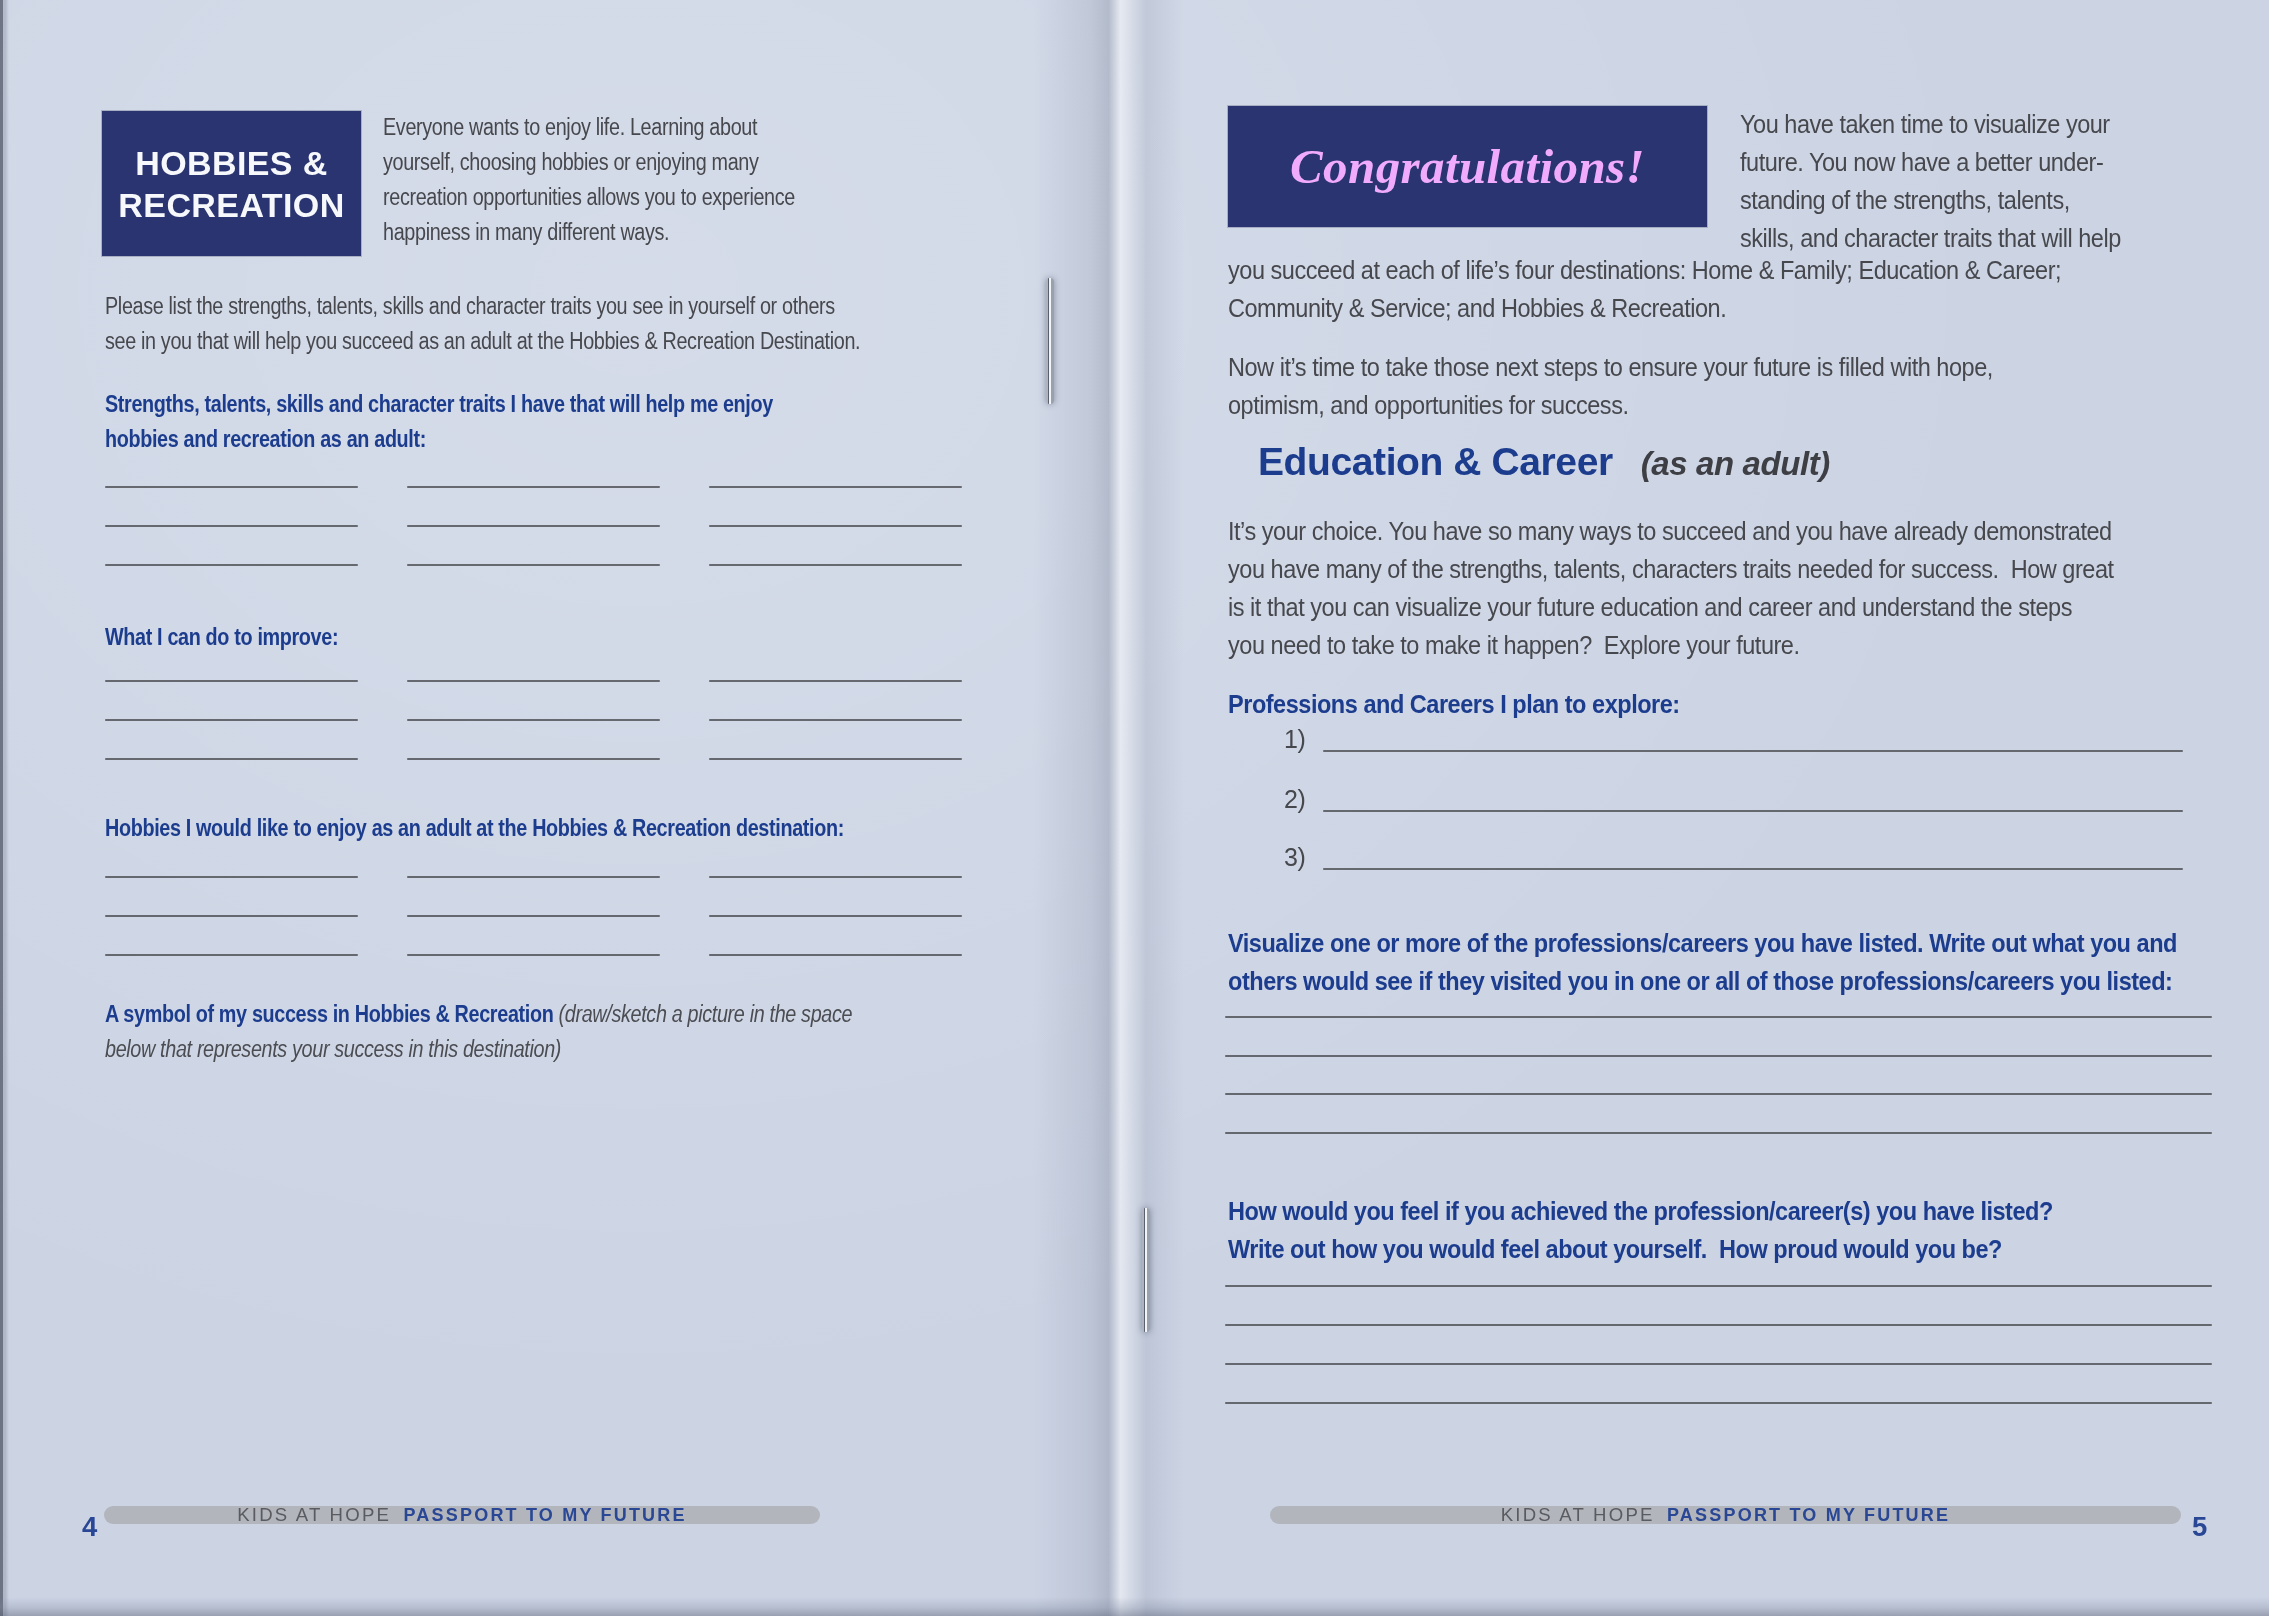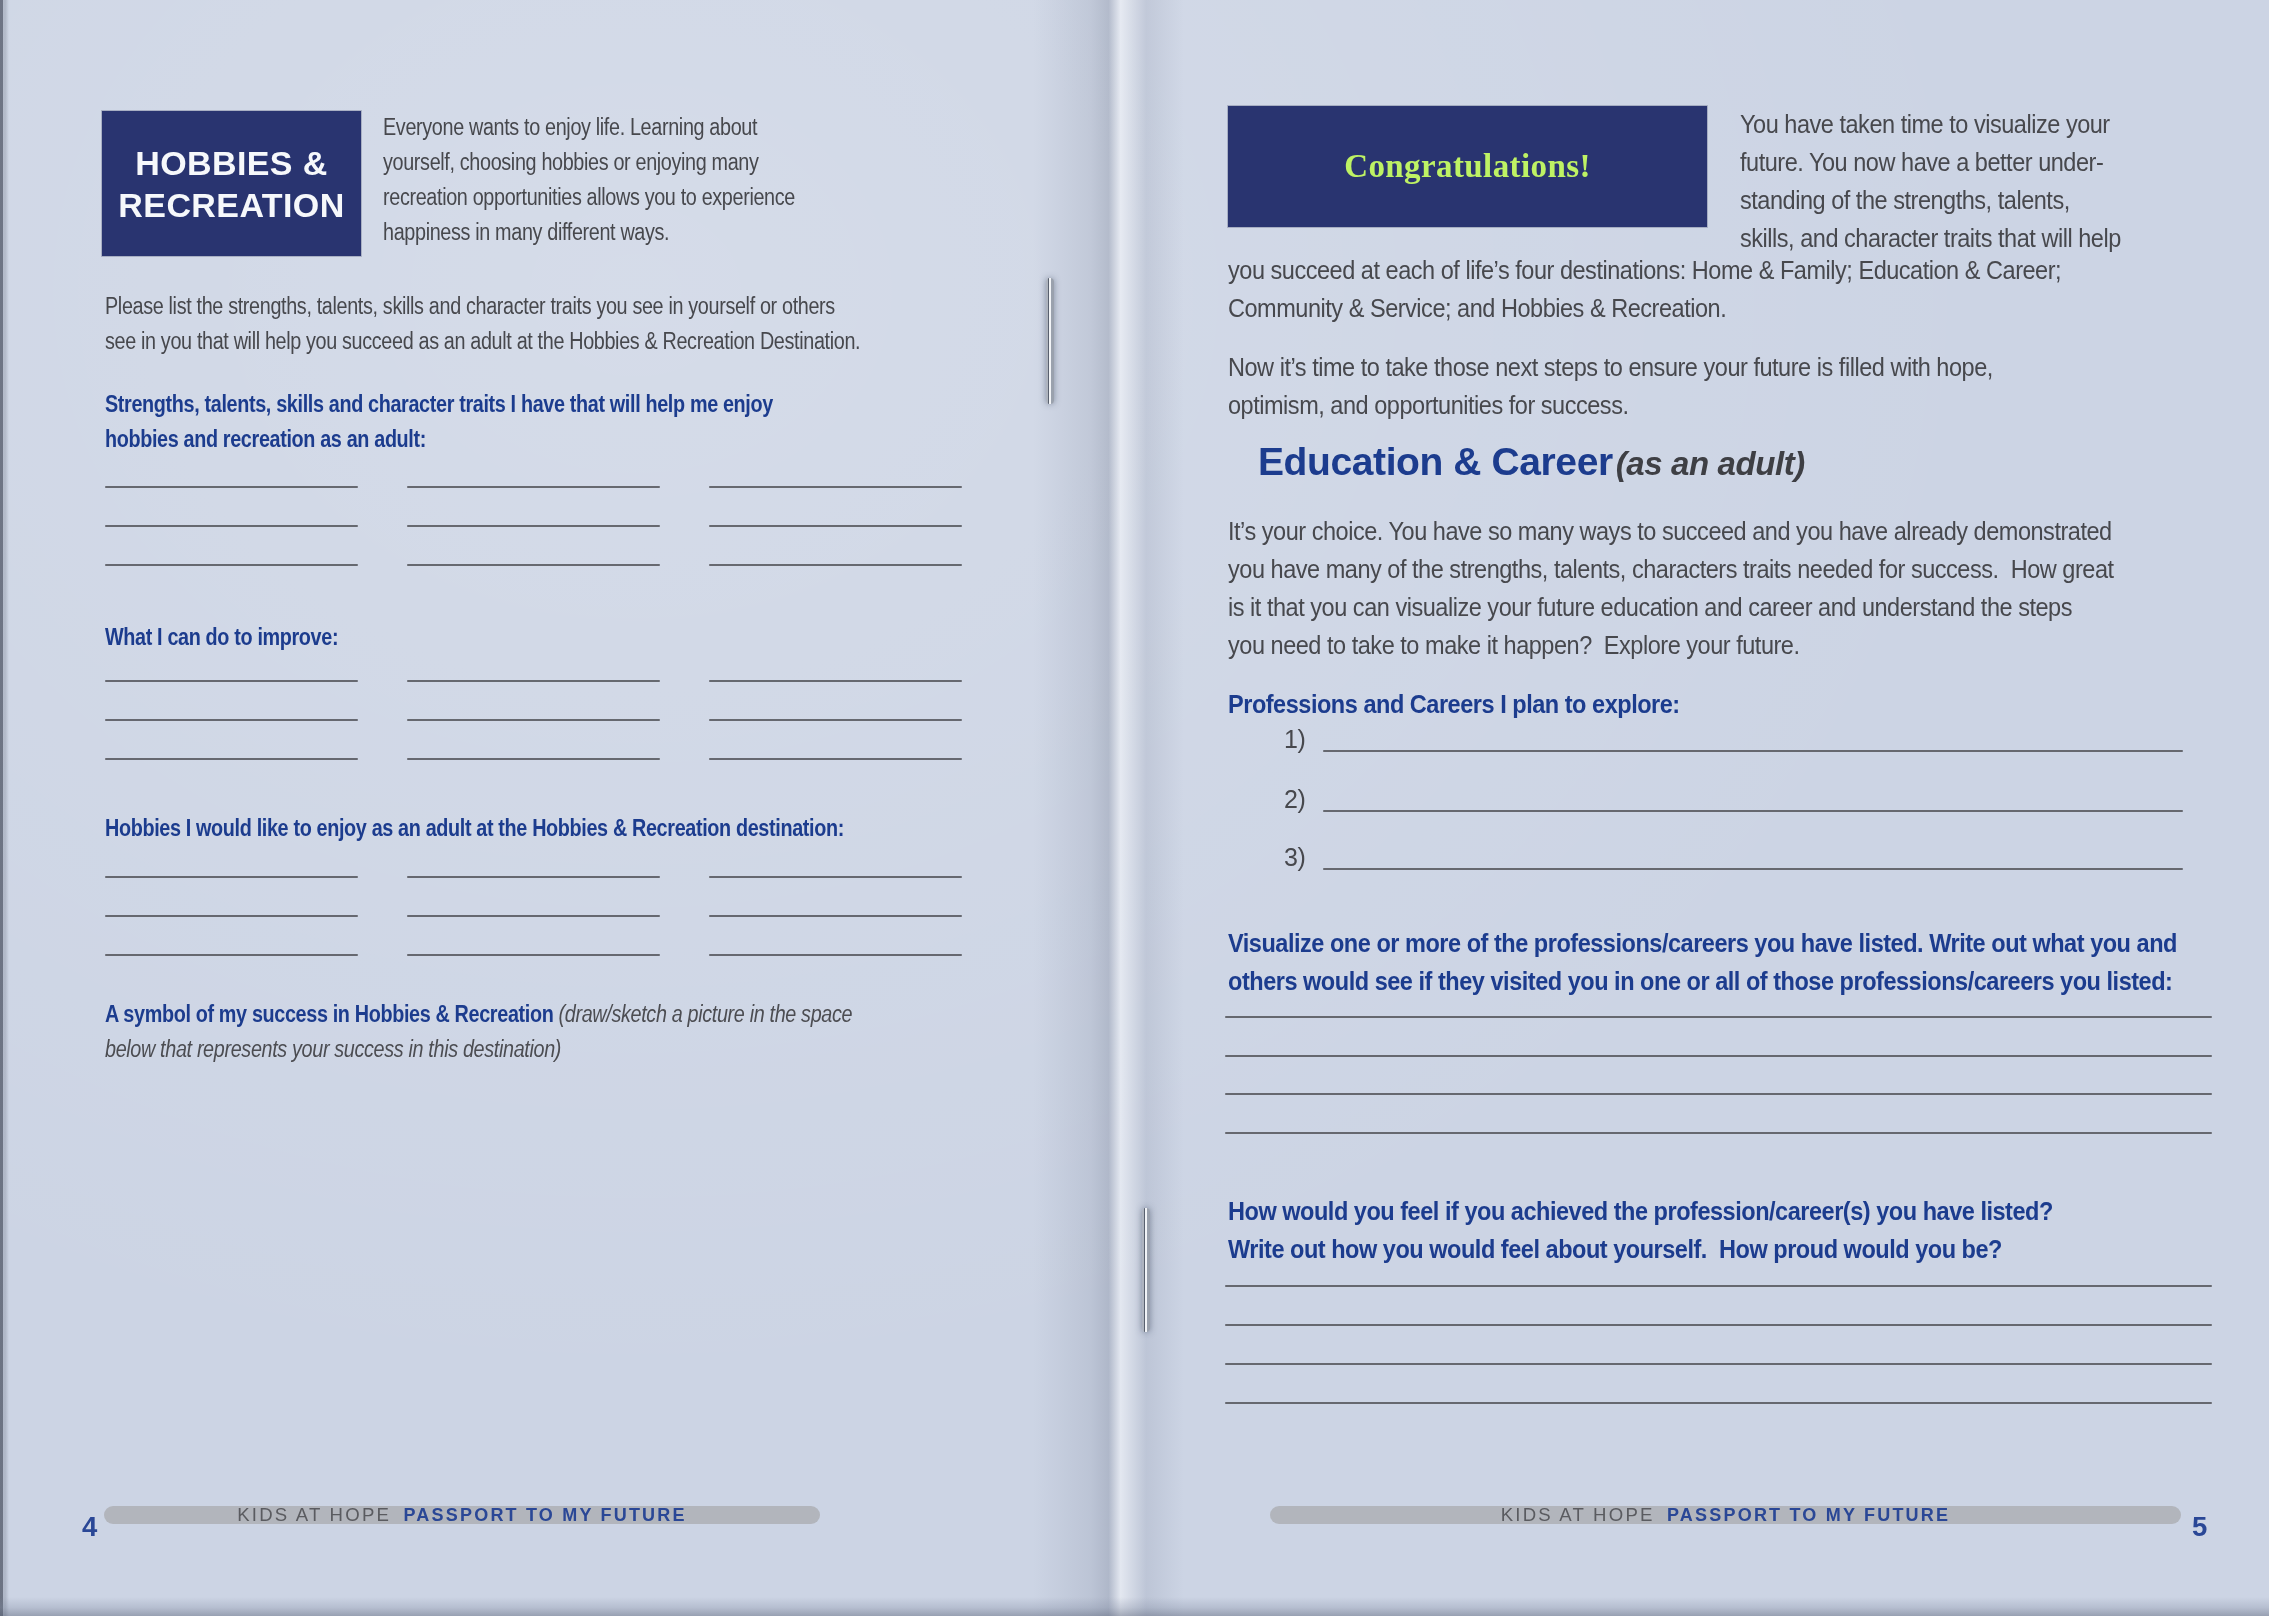--- a/index.html
+++ b/index.html
@@ -15,29 +15,29 @@
 
   
   .txt{color:#47484d;white-space:pre-wrap;}
   .lx{font-size:23px;line-height:35px;letter-spacing:-0.4px;transform:scaleX(.86);transform-origin:0 0;width:1064px;}
   .rx{font-size:25px;line-height:38px;letter-spacing:-0.5px;transform:scaleX(.94);transform-origin:0 0;width:1082px;}
   .bluehead{font-weight:bold;color:#1c3c8e;}
 
   
   .banner{position:absolute;background:#293470;display:flex;flex-direction:column;align-items:center;justify-content:center;box-shadow:0 0 0 0.9px rgba(25,32,70,.25);}
   .banner-line{color:#f6f8fb;font-weight:bold;font-size:34px;line-height:42px;letter-spacing:0.4px;}
-  .congrats{color:#bef264;font-family:"Liberation Serif", serif;font-weight:bold;font-size:33px;letter-spacing:0.4px;}
+  .congrats{color:#f0abfc;font-family:"Liberation Serif", serif;font-style:italic;font-weight:bold;font-size:49px;letter-spacing:0.4px;}
 
   
   .wline{position:absolute;height:1.8px;background:#54555b;opacity:.85;border-radius:0.9px;}
   .pnum{position:absolute;font-size:25px;color:#47484d;letter-spacing:-0.4px;}
 
   
   .edu-title{font-weight:bold;font-size:39px;color:#1c3c8e;letter-spacing:-0.4px;margin-left:30px;}
-  .edu-sub{font-style:italic;font-size:33px;color:#3e3f44;margin-left:3px;letter-spacing:-0.4px;}
+  .edu-sub{font-style:italic;font-size:33px;color:#3e3f44;margin-left:28px;letter-spacing:-0.4px;}
 
   
   .sym-lead{font-weight:bold;color:#1c3c8e;}
   .sym-note{font-style:italic;color:#4c4d52;}
 
   
   .fbar{position:absolute;height:18px;border-radius:17.7px;background:#b2b5bc;display:flex;align-items:center;justify-content:center;gap:12.4px;}
   .fbrand{color:#5a5b60;font-size:18.6px;letter-spacing:2.2px;font-weight:500;white-space:nowrap;}
   .ftitle{color:#2a4796;font-size:18px;letter-spacing:2.2px;font-weight:bold;white-space:nowrap;}
   .fpage{position:absolute;color:#2a4796;font-size:27.5px;font-weight:600;}

